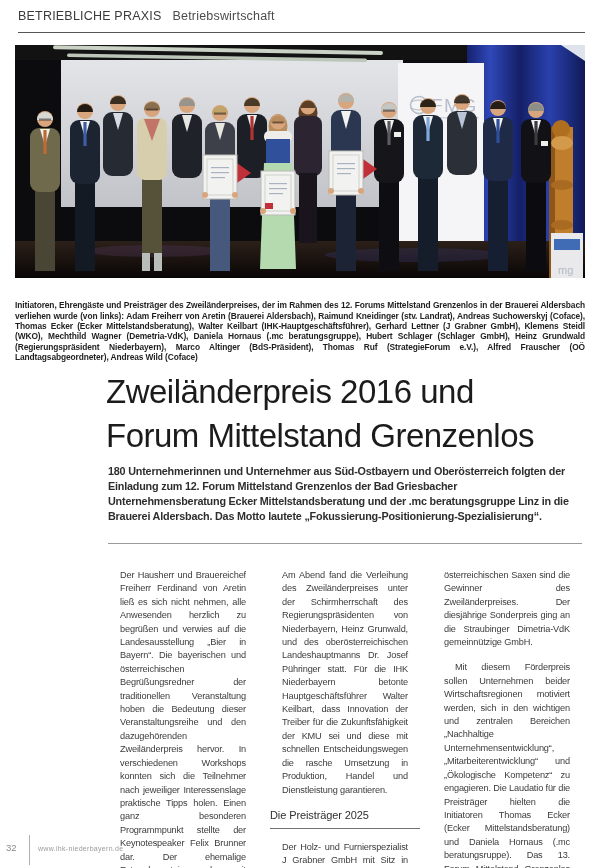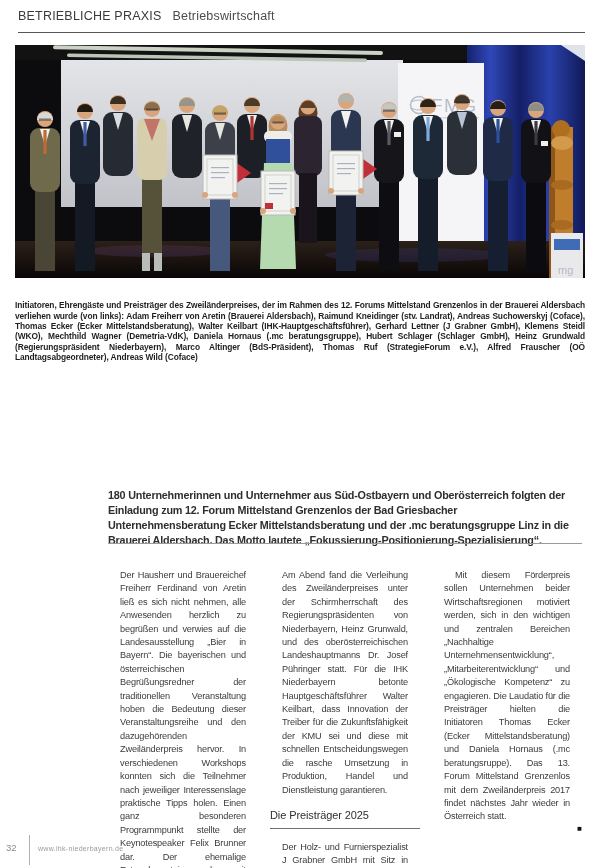--- a/index.html
+++ b/index.html
@@ -17,21 +17,21 @@
 
   
   .caption{position:absolute;left:15px;top:292px;width:570px;font-size:8.4px;line-height:10.3px;
            font-weight:bold;color:#1f1f1f;text-align:justify;letter-spacing:-.1px;}
 
   
   .headline{position:absolute;left:106px;top:370px;width:482px;margin:0;font-weight:300;
             font-size:33px;line-height:44px;color:#1b1b1b;letter-spacing:-.5px;}
 
   
-  .lead{position:absolute;left:108px;top:488px;width:468px;margin:0;font-size:10.8px;line-height:15px;
+  .lead{position:absolute;left:108px;top:464px;width:468px;margin:0;font-size:10.8px;line-height:15px;
         font-weight:bold;color:#2e2e2e;letter-spacing:-.2px;}
   .lead-rule{position:absolute;left:108px;top:543px;width:474px;height:1px;background:#9a9a9a;}
 
   
   .columns{position:absolute;left:108px;top:557px;width:474px;display:flex;gap:12px;}
   .col{width:150px;font-size:9.2px;line-height:13.4px;color:#3b3b3b;text-align:justify;
        letter-spacing:-.15px;hyphens:auto;-webkit-hyphens:auto;}
   .col p{margin:12px;}
   .subhead{margin:10px 0 0 0;font-size:11px;font-weight:normal;color:#2f2f2f;line-height:13px;letter-spacing:-.1px;}
   .subhead-rule{height:1px;background:#707070;margin:6px 0 8px 0;}
@@ -257,37 +257,39 @@
         <rect x="322" y="123" width="18" height="1.2" fill="#a8b2c0"></rect>
         <rect x="322" y="128" width="14" height="1.2" fill="#a8b2c0"></rect>
       <circle cx="316" cy="146" r="3" fill="#d8a57c"></circle>
         <circle cx="346" cy="146" r="3" fill="#d8a57c"></circle>
     </g>
   </svg>
 
   <p class="caption">Initiatoren, Ehrengäste und Preisträger des Zweiländerpreises, der im Rahmen des 12. Forums Mittelstand Grenzenlos in der Brauerei Aldersbach verliehen wurde (von links): Adam Freiherr von Aretin (Brauerei Aldersbach), Raimund Kneidinger (stv. Landrat), Andreas Suchowerskyj (Coface), Thomas Ecker (Ecker Mittelstandsberatung), Walter Keilbart (IHK-Hauptgeschäftsführer), Gerhard Lettner (J Grabner GmbH), Klemens Steidl (WKO), Mechthild Wagner (Demetria-VdK), Daniela Hornaus (.mc beratungsgruppe), Hubert Schlager (Schlager GmbH), Heinz Grundwald (Regierungspräsident Niederbayern), Marco Altinger (BdS-Präsident), Thomas Ruf (StrategieForum e.V.), Alfred Frauscher (OÖ Landtagsabgeordneter), Andreas Wild (Coface)</p>
 
   <h1 class="headline">
-    <br>
+    <span>Zweiländerpreis 2016 und</span><br>
+    <span>Forum Mittelstand Grenzenlos</span>
   </h1>
 
   <p class="lead">180 Unternehmerinnen und Unternehmer aus Süd-Ostbayern und Oberösterreich folgten der Einladung zum 12. Forum Mittelstand Grenzenlos der Bad Griesbacher Unternehmensberatung Ecker Mittelstandsberatung und der .mc beratungsgruppe Linz in die Brauerei Aldersbach. Das Motto lautete „Fokussierung-Positionierung-Spezialisierung“.</p>
   <div class="lead-rule"></div>
 
   <div class="columns">
     <div class="col">
       <p>Der Hausherr und Brauereichef Freiherr Ferdinand von Aretin ließ es sich nicht nehmen, alle Anwesenden herzlich zu begrüßen und verwies auf die Landesausstellung „Bier in Bayern“. Die bayerischen und österreichischen Begrüßungsredner der traditionellen Veranstaltung hoben die Bedeutung dieser Veranstaltungsreihe und den dazugehörenden Zweiländerpreis hervor. In verschiedenen Workshops konnten sich die Teilnehmer nach jeweiliger Interessenslage praktische Tipps holen. Einen ganz besonderen Programmpunkt stellte der Keynotespeaker Felix Brunner dar. Der ehemalige Extrembergsteiger, der seit einem Absturz gelähmt ist, schilderte in mitreißender Art und Weise seine Leidensgeschichte und wie er trotz vieler Rückschläge ein erfülltes Leben führt.</p>
     </div>
     <div class="col">
       <p>Am Abend fand die Verleihung des Zweiländerpreises unter der Schirmherrschaft des Regierungspräsidenten von Niederbayern, Heinz Grunwald, und des oberösterreichischen Landeshauptmanns Dr. Josef Pühringer statt. Für die IHK Niederbayern betonte Hauptgeschäftsführer Walter Keilbart, dass Innovation der Treiber für die Zukunftsfähigkeit der KMU sei und diese mit schnellen Entscheidungswegen die rasche Umsetzung in Produktion, Handel und Dienstleistung garantieren.</p>
       <h2 class="subhead">Die Preisträger 2025</h2>
       <div class="subhead-rule"></div>
       <p>Der Holz- und Furnierspezialist J Grabner GmbH mit Sitz in Roitham im oberösterreichischen Traunviertel und die Transportfirma Schlager GmbH aus dem ober-</p>
     </div>
     <div class="col">
+      <p>österreichischen Saxen sind die Gewinner des Zweiländerpreises. Der diesjährige Sonderpreis ging an die Straubinger Dimetria-VdK gemeinnützige GmbH.</p>
       <p class="indent">Mit diesem Förderpreis sollen Unternehmen beider Wirtschaftsregionen motiviert werden, sich in den wichtigen und zentralen Bereichen „Nachhaltige Unternehmensentwicklung“, „Mitarbeiterentwicklung“ und „Ökologische Kompetenz“ zu engagieren. Die Laudatio für die Preisträger hielten die Initiatoren Thomas Ecker (Ecker Mittelstandsberatung) und Daniela Hornaus (.mc beratungsruppe). Das 13. Forum Mittelstand Grenzenlos mit dem Zweiländerpreis 2017 findet nächstes Jahr wieder in Österreich statt.</p>
       <div class="end-row"><span class="end-marker">■</span></div>
     </div>
   </div>
 
   <div class="page-num">32</div>
   <div class="footer-divider"></div>
   <div class="site">www.ihk-niederbayern.de</div>
 
 </div>

